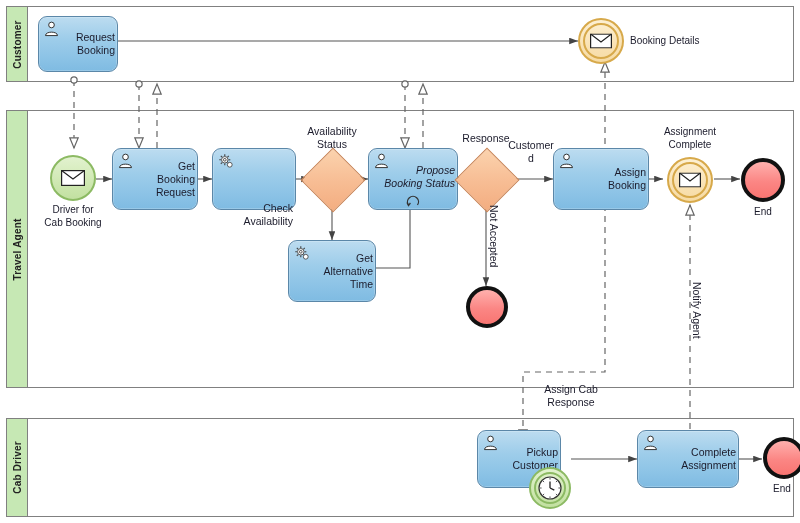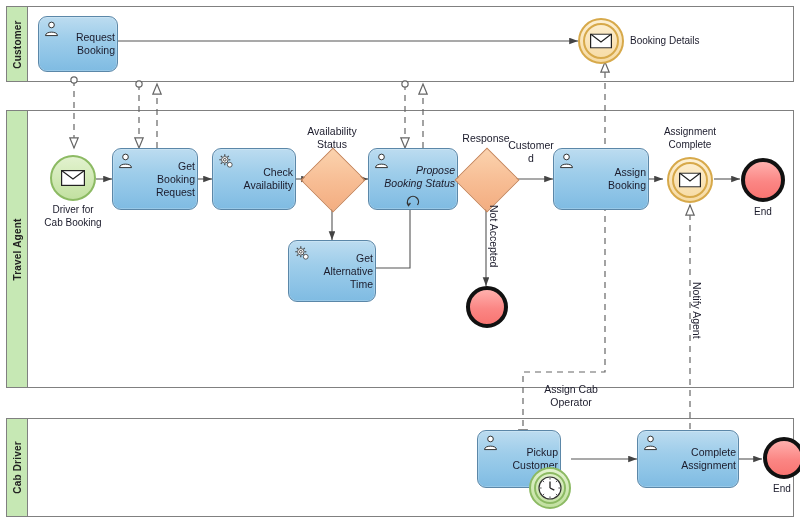--- a/index.html
+++ b/index.html
@@ -159,21 +159,21 @@
           <path d="M11,16.4 L11,18.8"></path>
         <path d="M3.2,11 L5.6,11"></path>
           <path d="M16.4,11 L18.8,11"></path>
         <path d="M5.4,5.4 L7.1,7.1"></path>
           <path d="M14.9,14.9 L16.6,16.6"></path>
         <path d="M16.6,5.4 L14.9,7.1"></path>
           <path d="M7.1,14.9 L5.4,16.6"></path>
       </g>
       <circle cx="18" cy="18" r="3.4" fill="#fff" stroke="#444" stroke-width="1.2"></circle>
     </svg>
-    <div class="tlabel" style="white-space:pre-line;">Check
+    <div class="tlabel" style="white-space:pre-line;margin-top:36px;">Check
 Availability</div>
   </div>
 
   <div class="gw" style="left:310px;top:157px;width:44px;height:44px;">
     <i></i>
   </div>
   <div class="flabel" style="left:282px;top:125px;width:100px;">Availability
 Status</div>
 
   <div class="task icon-left" style="left:368px;top:148px;width:90px;height:62px;font-style:italic;">
@@ -237,21 +237,21 @@
     </svg>
   </div>
   <div class="evlabel" style="left:640px;top:125px;width:100px;white-space:pre-line;">Assignment
 Complete</div>
   <div class="flabel rot" style="left:703px;top:282px;">Notify Agent</div>
 
   <div class="ev end" style="left:741px;top:158px;width:44px;height:44px;"></div>
   <div class="evlabel" style="left:733px;top:205px;width:60px;">End</div>
 
   <div class="flabel" style="left:516px;top:383px;width:110px;">Assign Cab
-Operator</div>
+Response</div>
 
   <div class="task icon-left" style="left:477px;top:430px;width:84px;height:58px;">
     <svg class="tico" viewBox="0 0 24 24">
       <circle cx="12" cy="7" r="4" fill="#fff" stroke="#333" stroke-width="1.4"></circle>
       <path d="M3.5,22 C3.5,15.5 20.5,15.5 20.5,22 Z" fill="#fff" stroke="#333" stroke-width="1.4"></path>
     </svg>
     <div class="tlabel" style="white-space:pre-line;">Pickup
 Customer</div>
   </div>
 

